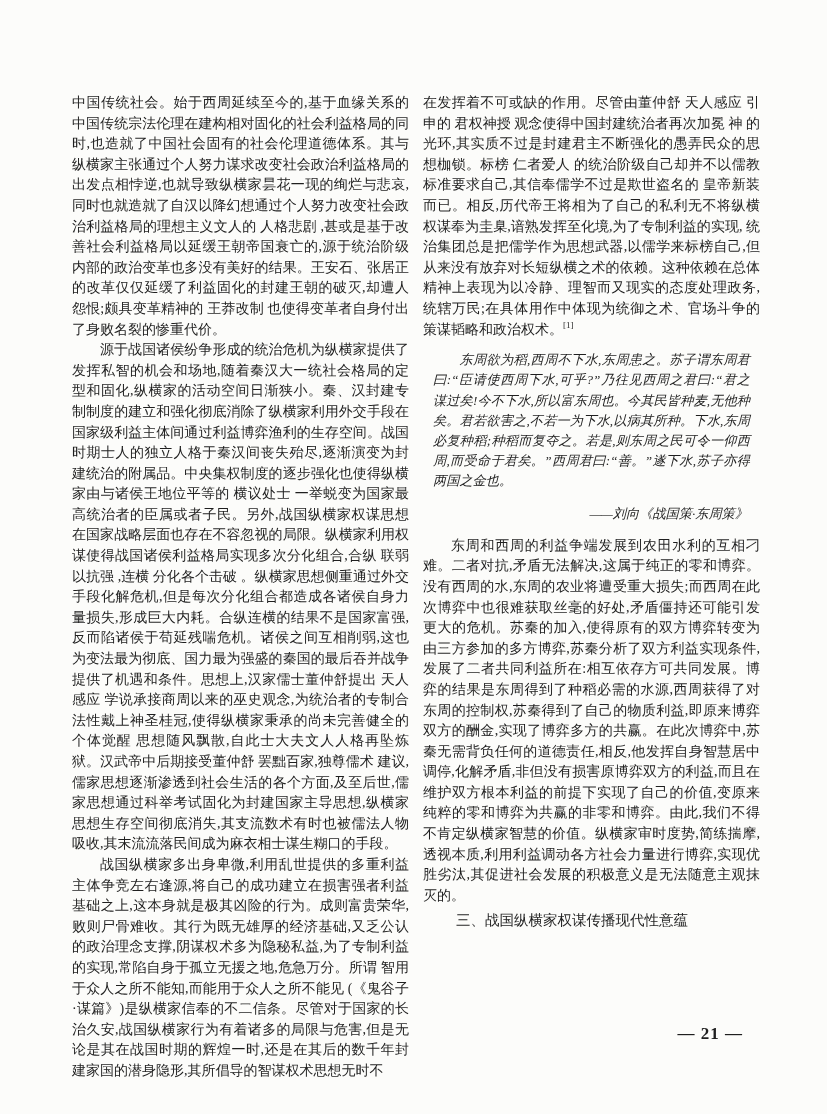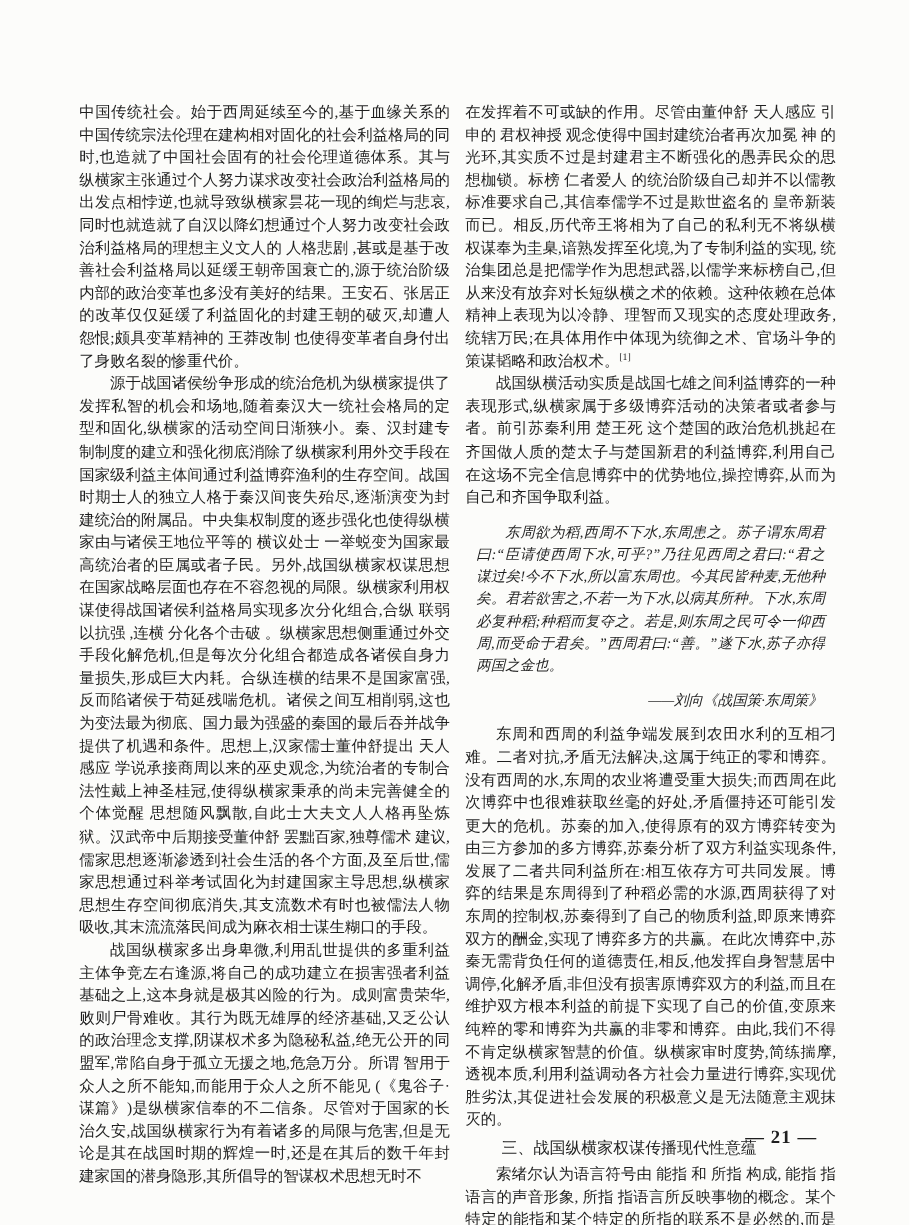--- a/index.html
+++ b/index.html
@@ -74,29 +74,27 @@
 </style>
 </head>
 <body>
 
 <div class="page">
   <div class="columns">
 
     <div class="col">
       <p class="noindent">中国传统社会。始于西周延续至今的,基于血缘关系的中国传统宗法伦理在建构相对固化的社会利益格局的同时,也造就了中国社会固有的社会伦理道德体系。其与纵横家主张通过个人努力谋求改变社会政治利益格局的出发点相悖逆,也就导致纵横家昙花一现的绚烂与悲哀,同时也就造就了自汉以降幻想通过个人努力改变社会政治利益格局的理想主义文人的 人格悲剧 ,甚或是基于改善社会利益格局以延缓王朝帝国衰亡的,源于统治阶级内部的政治变革也多没有美好的结果。王安石、张居正的改革仅仅延缓了利益固化的封建王朝的破灭,却遭人怨恨;颇具变革精神的 王莽改制 也使得变革者自身付出了身败名裂的惨重代价。</p>
       <p class="indent">源于战国诸侯纷争形成的统治危机为纵横家提供了发挥私智的机会和场地,随着秦汉大一统社会格局的定型和固化,纵横家的活动空间日渐狭小。秦、汉封建专制制度的建立和强化彻底消除了纵横家利用外交手段在国家级利益主体间通过利益博弈渔利的生存空间。战国时期士人的独立人格于秦汉间丧失殆尽,逐渐演变为封建统治的附属品。中央集权制度的逐步强化也使得纵横家由与诸侯王地位平等的 横议处士 一举蜕变为国家最高统治者的臣属或者子民。另外,战国纵横家权谋思想在国家战略层面也存在不容忽视的局限。纵横家利用权谋使得战国诸侯利益格局实现多次分化组合,合纵 联弱以抗强 ,连横 分化各个击破 。纵横家思想侧重通过外交手段化解危机,但是每次分化组合都造成各诸侯自身力量损失,形成巨大内耗。合纵连横的结果不是国家富强,反而陷诸侯于苟延残喘危机。诸侯之间互相削弱,这也为变法最为彻底、国力最为强盛的秦国的最后吞并战争提供了机遇和条件。思想上,汉家儒士董仲舒提出 天人感应 学说承接商周以来的巫史观念,为统治者的专制合法性戴上神圣桂冠,使得纵横家秉承的尚未完善健全的 个体觉醒 思想随风飘散,自此士大夫文人人格再坠炼狱。汉武帝中后期接受董仲舒 罢黜百家,独尊儒术 建议,儒家思想逐渐渗透到社会生活的各个方面,及至后世,儒家思想通过科举考试固化为封建国家主导思想,纵横家思想生存空间彻底消失,其支流数术有时也被儒法人物吸收,其末流流落民间成为麻衣相士谋生糊口的手段。</p>
-      <p class="indent">战国纵横家多出身卑微,利用乱世提供的多重利益主体争竞左右逢源,将自己的成功建立在损害强者利益基础之上,这本身就是极其凶险的行为。成则富贵荣华,败则尸骨难收。其行为既无雄厚的经济基础,又乏公认的政治理念支撑,阴谋权术多为隐秘私益,绝无公开的同盟军,常陷自身于孤立无援之地,危急万分。所谓 智用于众人之所不能知,而能用于众人之所不能见 (《鬼谷子·谋篇》)是纵横家信奉的不二信条。尽管对于国家的长治久安,战国纵横家行为有着诸多的局限与危害,但是无论是其在战国时期的辉煌一时,还是在其后的数千年封建家国的潜身隐形,其所倡导的智谋权术思想无时不</p>
+      <p class="indent">战国纵横家多出身卑微,利用乱世提供的多重利益主体争竞左右逢源,将自己的成功建立在损害强者利益基础之上,这本身就是极其凶险的行为。成则富贵荣华,败则尸骨难收。其行为既无雄厚的经济基础,又乏公认的政治理念支撑,阴谋权术多为隐秘私益,为了专制利益的实现,常陷自身于孤立无援之地,危急万分。所谓 智用于众人之所不能知,而能用于众人之所不能见 (《鬼谷子·谋篇》)是纵横家信奉的不二信条。尽管对于国家的长治久安,战国纵横家行为有着诸多的局限与危害,但是无论是其在战国时期的辉煌一时,还是在其后的数千年封建家国的潜身隐形,其所倡导的智谋权术思想无时不</p>
     </div>
 
     <div class="col">
       <p class="noindent"><span>在发挥着不可或缺的作用。尽管由董仲舒 天人感应 引申的 君权神授 观念使得中国封建统治者再次加冕 神 的光环,其实质不过是封建君主不断强化的愚弄民众的思想枷锁。标榜 仁者爱人 的统治阶级自己却并不以儒教标准要求自己,其信奉儒学不过是欺世盗名的 皇帝新装 而已。相反,历代帝王将相为了自己的私利无不将纵横权谋奉为圭臬,谙熟发挥至化境,为了专制利益的实现, 统治集团总是把儒学作为思想武器,以儒学来标榜自己,但从来没有放弃对长短纵横之术的依赖。这种依赖在总体精神上表现为以冷静、理智而又现实的态度处理政务,统辖万民;在具体用作中体现为统御之术、官场斗争的策谋韬略和政治权术。</span><span class="citation-sup">[1]</span></p>
-      <p class="indent">战国纵横活动实质是战国七雄之间利益博弈的一种表现形式,纵横家属于多级博弈活动的决策者或者参与者。前引苏秦利用 楚王死 这个楚国的政治危机挑起在齐国做人质的楚太子与楚国新君的利益博弈,利用自己在这场不完全信息博弈中的优势地位,操控博弈,从而为自己和齐国争取利益。</p>
       <div class="quote">东周欲为稻,西周不下水,东周患之。苏子谓东周君曰:“臣请使西周下水,可乎?”乃往见西周之君曰:“君之谋过矣!今不下水,所以富东周也。今其民皆种麦,无他种矣。君若欲害之,不若一为下水,以病其所种。下水,东周必复种稻;种稻而复夺之。若是,则东周之民可令一仰西周,而受命于君矣。”西周君曰:“善。”遂下水,苏子亦得两国之金也。</div>
       <div class="attribution">——刘向《战国策·东周策》</div>
       <p class="indent">东周和西周的利益争端发展到农田水利的互相刁难。二者对抗,矛盾无法解决,这属于纯正的零和博弈。没有西周的水,东周的农业将遭受重大损失;而西周在此次博弈中也很难获取丝毫的好处,矛盾僵持还可能引发更大的危机。苏秦的加入,使得原有的双方博弈转变为由三方参加的多方博弈,苏秦分析了双方利益实现条件,发展了二者共同利益所在:相互依存方可共同发展。博弈的结果是东周得到了种稻必需的水源,西周获得了对东周的控制权,苏秦得到了自己的物质利益,即原来博弈双方的酬金,实现了博弈多方的共赢。在此次博弈中,苏秦无需背负任何的道德责任,相反,他发挥自身智慧居中调停,化解矛盾,非但没有损害原博弈双方的利益,而且在维护双方根本利益的前提下实现了自己的价值,变原来纯粹的零和博弈为共赢的非零和博弈。由此,我们不得不肯定纵横家智慧的价值。纵横家审时度势,简练揣摩,透视本质,利用利益调动各方社会力量进行博弈,实现优胜劣汰,其促进社会发展的积极意义是无法随意主观抹灭的。</p>
       <h3 class="section-heading">三、战国纵横家权谋传播现代性意蕴</h3>
-      <p class="indent">索绪尔认为语言符号由 能指 和 所指 构成, 能指 指语言的声音形象, 所指 指语言所反映事物的概念。某个特定的能指和某个特定的所指的联系不是必然的,而是约定俗成的。索绪尔认为缘于特定地域和风俗习</p>
     </div>
 
   </div>
 
   <div class="pagenum">— 21 —</div>
 </div>
 
 </body></html>

